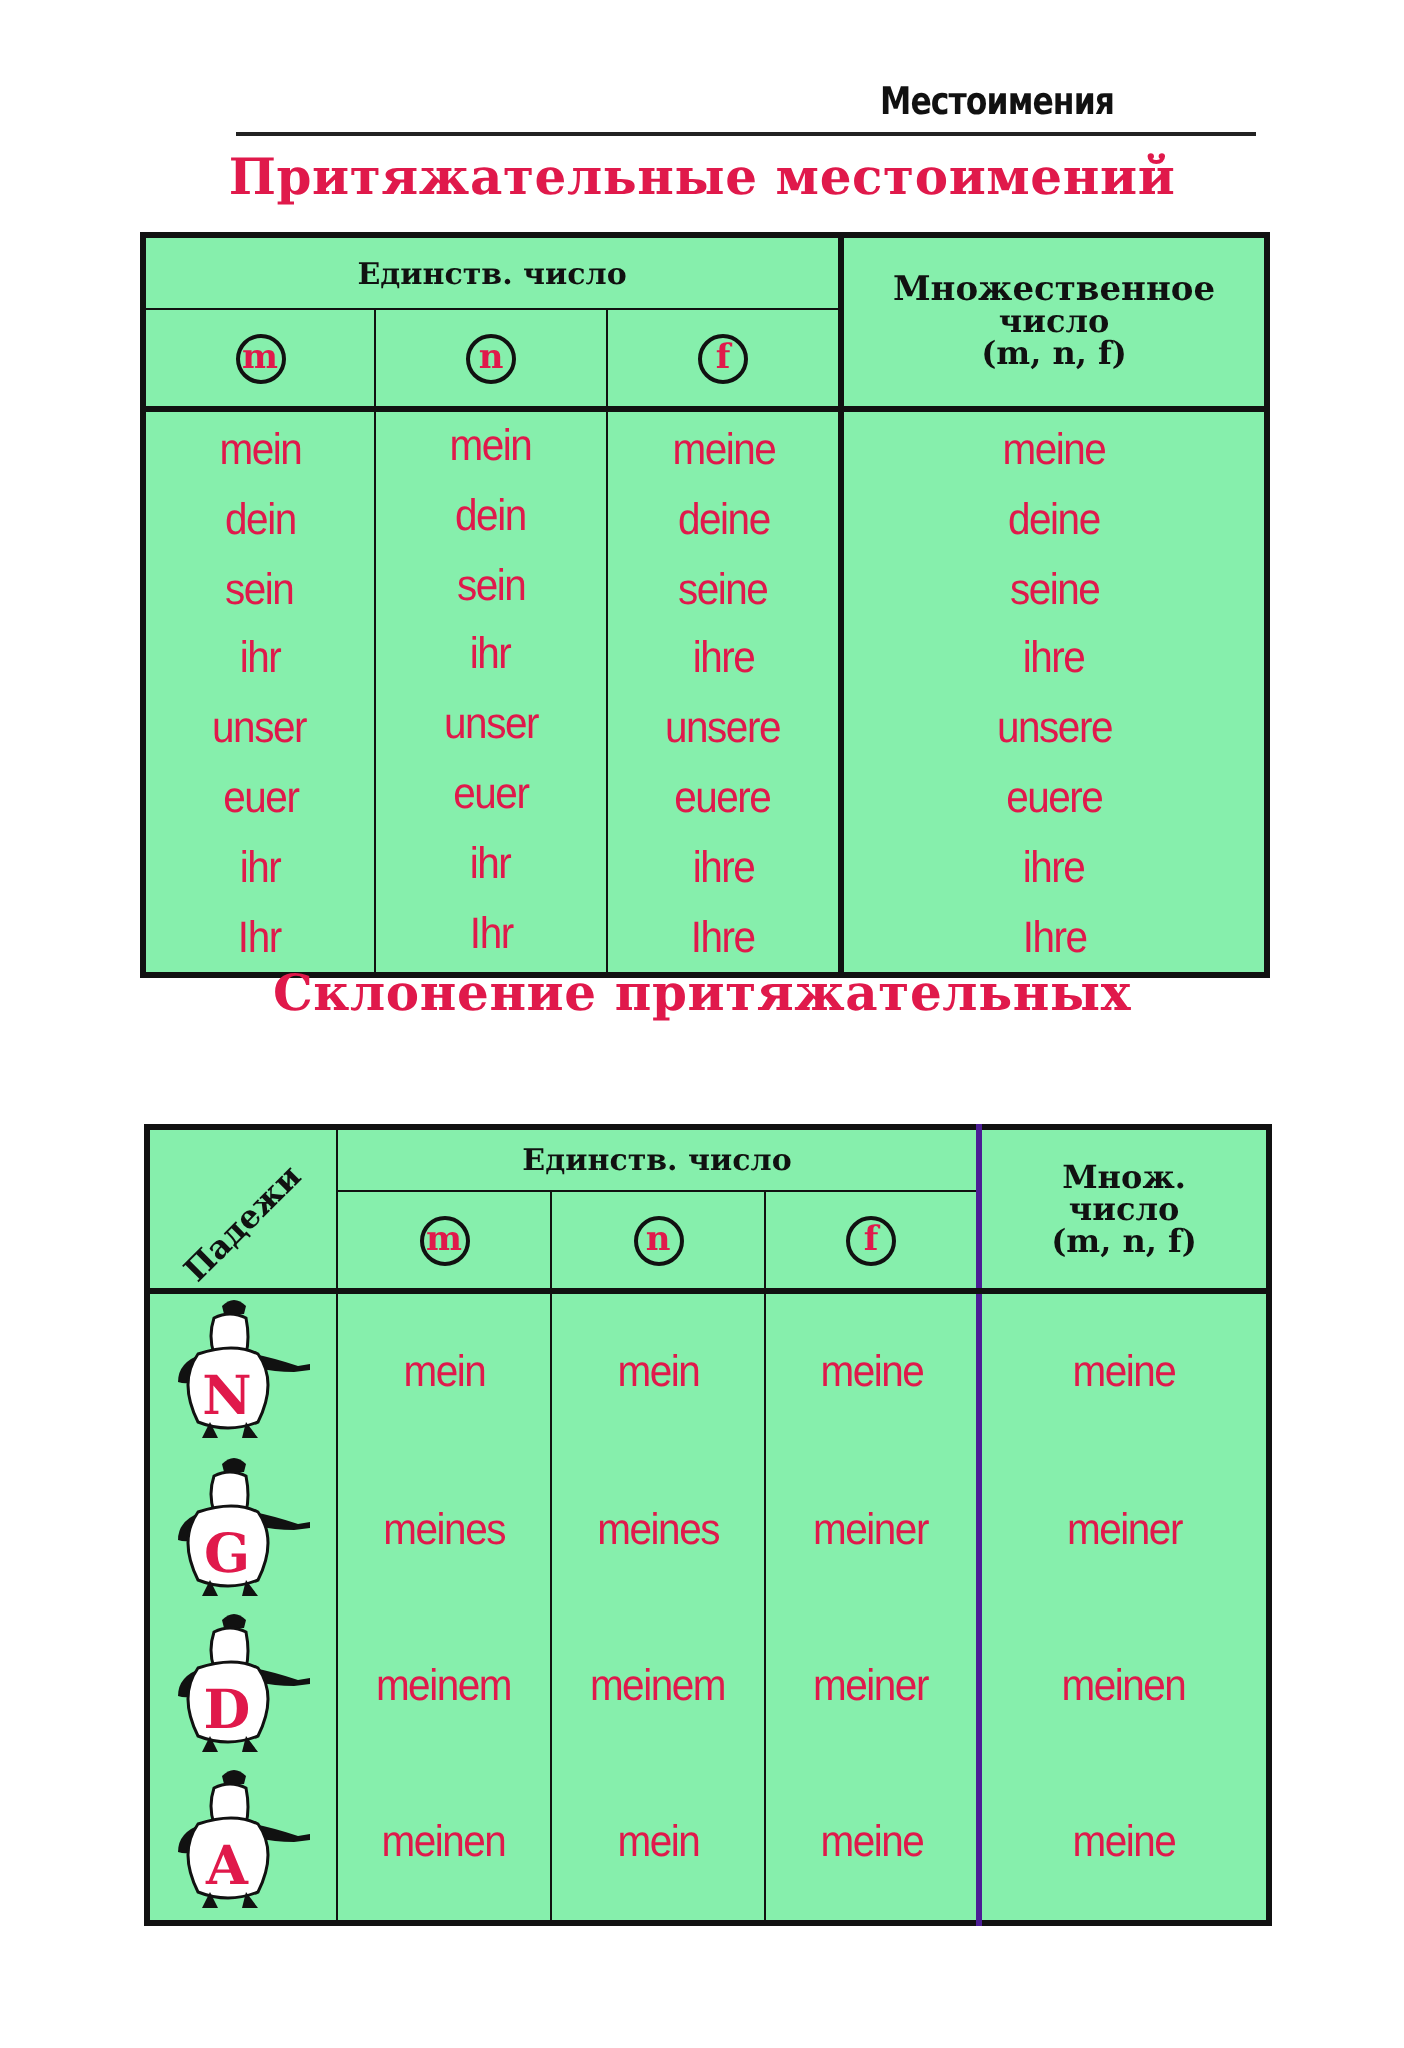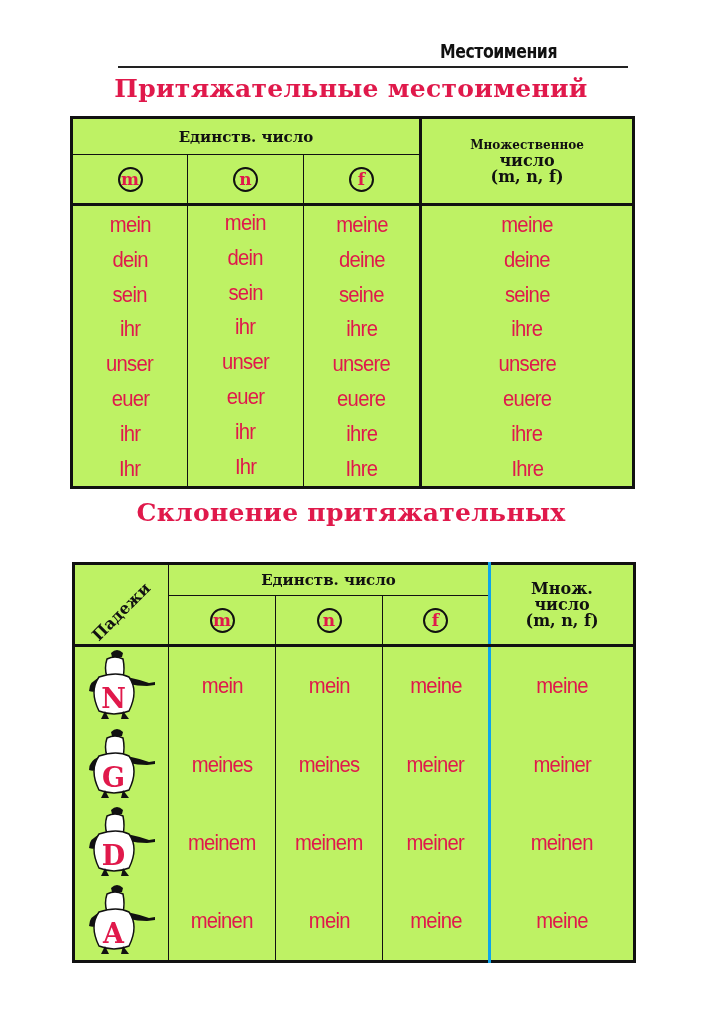--- a/index.html
+++ b/index.html
@@ -2,41 +2,41 @@
 <html><head>
 <meta charset="utf-8">
 <style>
   html, body { margin:0; padding:0; background:#ffffff; }
   body { width:702px; height:1024px; position:relative; overflow:hidden; font-family:"Liberation Sans", sans-serif; }
   .abs { position:absolute; }
   .section-header { left:440px; top:40px; font-family:"DejaVu Sans Condensed","DejaVu Sans", sans-serif; font-weight:bold; font-size:19px; color:#111; letter-spacing:-0.5px; transform:scaleX(0.92); transform-origin:left; }
   .header-rule { left:118px; top:66px; width:510px; height:2px; background:#222; }
   .title { font-family:"DejaVu Serif", serif; font-weight:bold; color:#e0194b; font-size:25px; text-align:center; letter-spacing:0.3px; }
   .title1 { left:70px; width:562px; top:74px; }
-  .title2 { left:70px; width:562px; top:498px; line-height:30px; }
-
-  table.grid { position:absolute; border-collapse:collapse; table-layout:fixed; background:#bef264; }
+  .title2 { left:70px; width:562px; top:482px; line-height:30px; }
+
+  table.grid { position:absolute; border-collapse:collapse; table-layout:fixed; background:#86efac; }
   table.grid td { padding:0; text-align:center; vertical-align:middle; }
   .hdr { font-family:"DejaVu Serif", serif; font-weight:bold; font-size:15px; color:#111; line-height:16px; }
   .gbadge { display:inline-block; width:25px; height:25px; border:2px solid #111; border-radius:50%; box-sizing:border-box;
             font-family:"DejaVu Serif", serif; font-weight:bold; color:#e0194b; font-size:17px; line-height:20px; text-align:center; }
   .word { color:#e0194b; font-family:"Liberation Sans", sans-serif; font-size:22px; letter-spacing:-0.8px; transform:scaleX(0.92); display:inline-block; }
 
   
   #t1 { left:70px; top:116px; width:562px; border:3px solid #111; }
   #t1 td { border:1.5px solid #111; }
   #t1 .thick-left { border-left:3px solid #111; }
   #t1 .thick-bottom { border-bottom:3px solid #111; }
   #t1 .wordcol { vertical-align:top; padding-top:2px; }
   #t1 .wordcol .line { height:34.8px; line-height:34.8px; }
 
   
   #t2 { left:72px; top:562px; width:561px; border:3px solid #111; }
   #t2 td { border:1.5px solid #111; }
-  #t2 .thick-left { border-left:3px solid #0ea5e9; }
+  #t2 .thick-left { border-left:3px solid #4c1d95; }
   #t2 .thick-bottom { border-bottom:3px solid #111; }
   #t2 .row td.cell { border-top:none; border-bottom:none; }
   .padezhi { font-family:"DejaVu Serif", serif; font-weight:bold; font-size:16px; color:#111; display:inline-block; transform:rotate(-45deg); margin-top:14px; }
   .case-fig { position:relative; width:86px; height:78px; margin:0 auto; }
   .case-fig svg { position:absolute; left:0; top:0; }
   .case-letter { position:absolute; left:0; width:70px; top:36px; text-align:center; font-family:"DejaVu Serif", serif; font-weight:bold; font-size:27px; color:#e0194b; }
 </style>
 </head>
 <body>
 
@@ -49,21 +49,21 @@
   <colgroup>
     <col style="width:116px">
       <col style="width:116px">
       <col style="width:117px">
       <col style="width:213px">
   </colgroup>
   <tbody>
       <tr style="height:37px">
     <td colspan="3" class="hdr">Единств. число</td>
     <td rowspan="2" class="hdr thick-left thick-bottom">
-      <div style="font-size:12px">Множественное</div>
+      <div style="font-size:17px">Множественное</div>
       <div style="font-size:16px">число</div>
       <div style="font-size:16px">(m, n, f)</div>
     </td>
   </tr>
   <tr style="height:50px">
     <td class="thick-bottom"><span class="gbadge">m</span></td>
     <td class="thick-bottom"><span class="gbadge">n</span></td>
     <td class="thick-bottom"><span class="gbadge">f</span></td>
   </tr>
   <tr style="height:283px">

